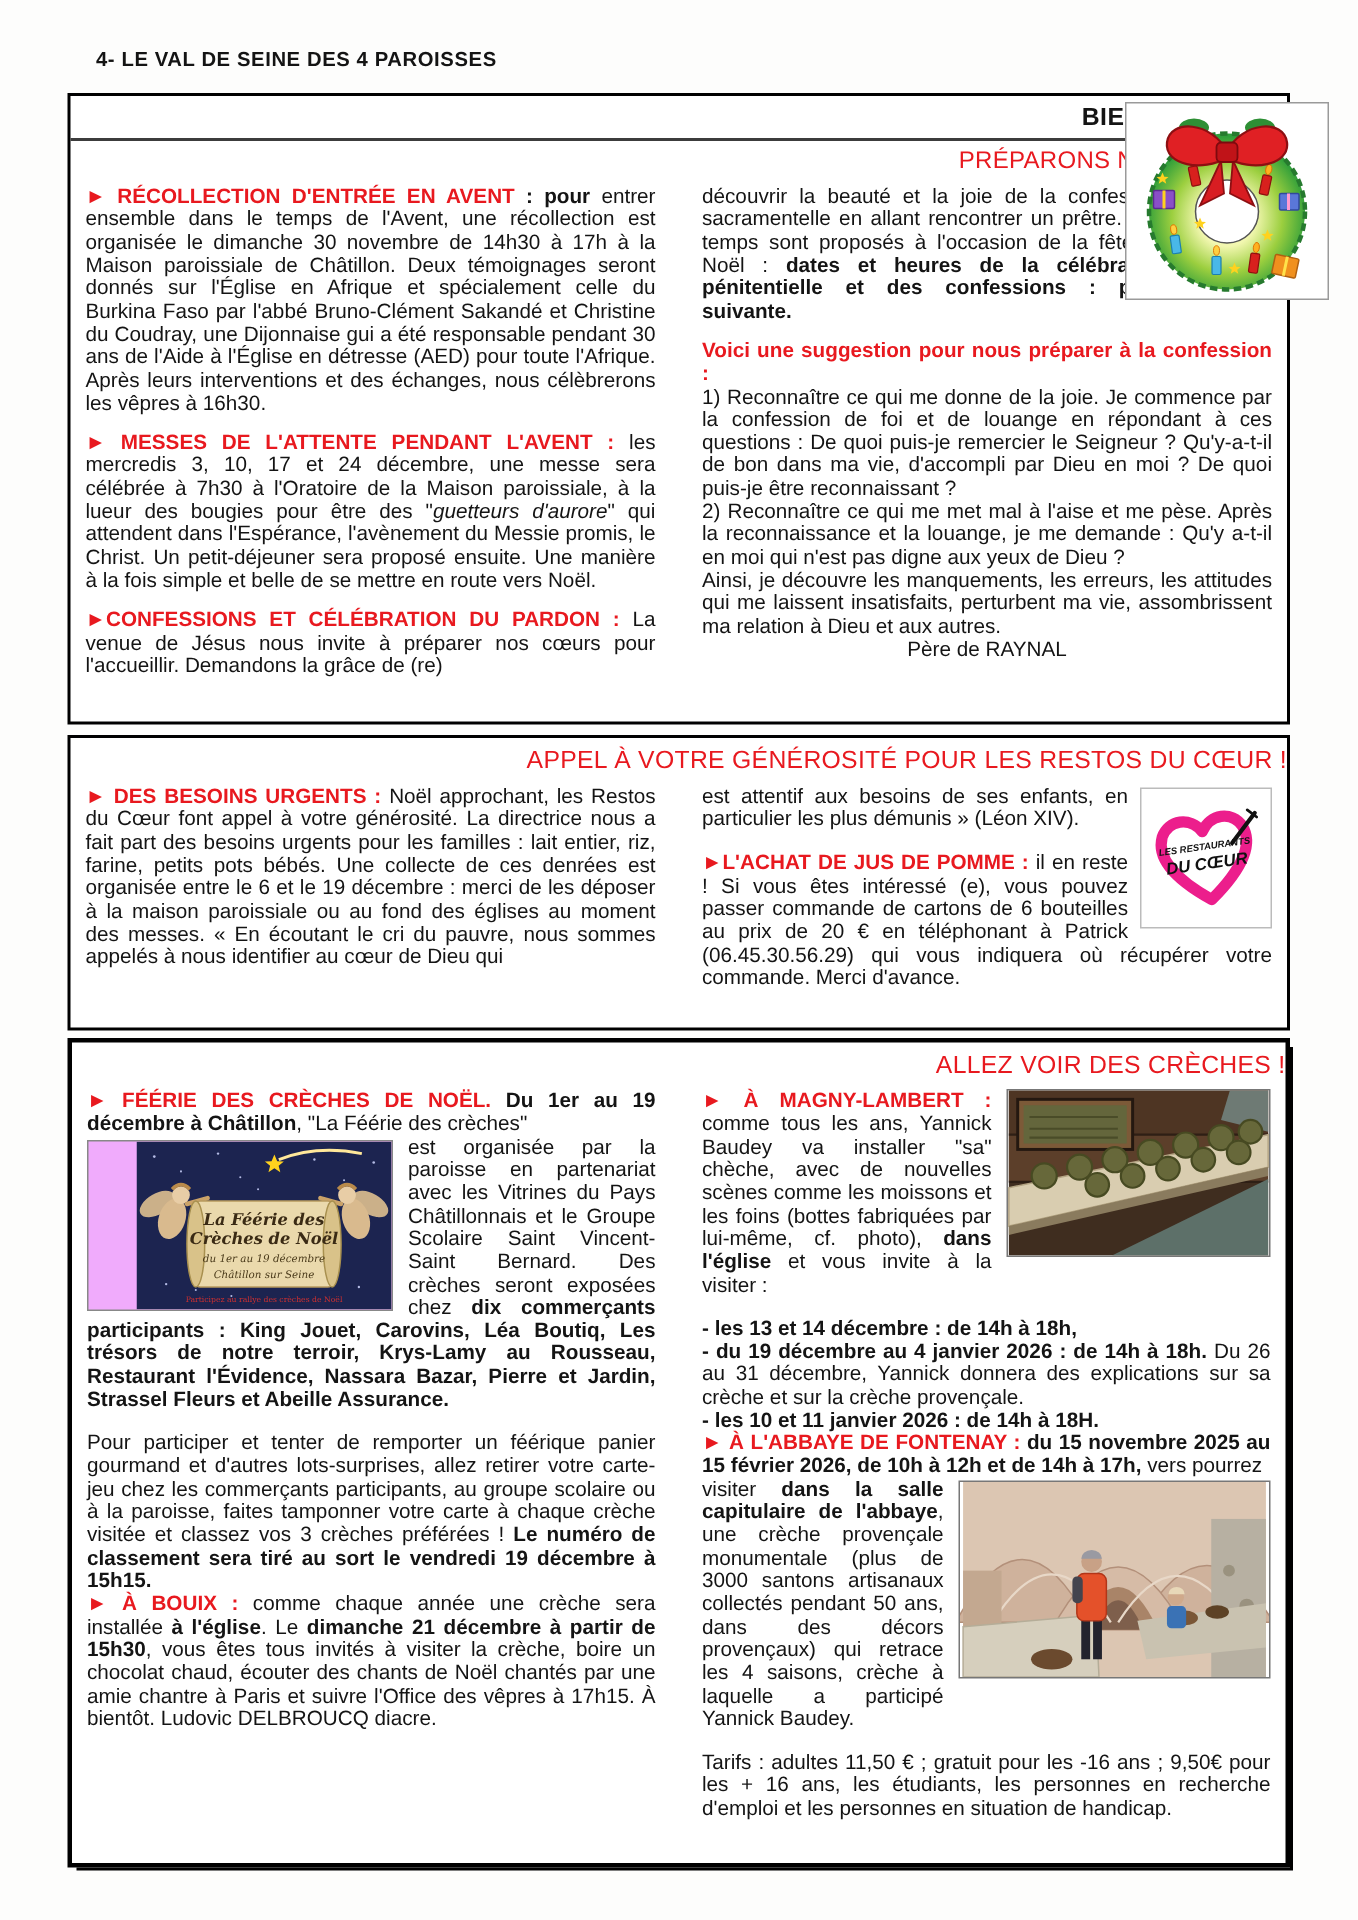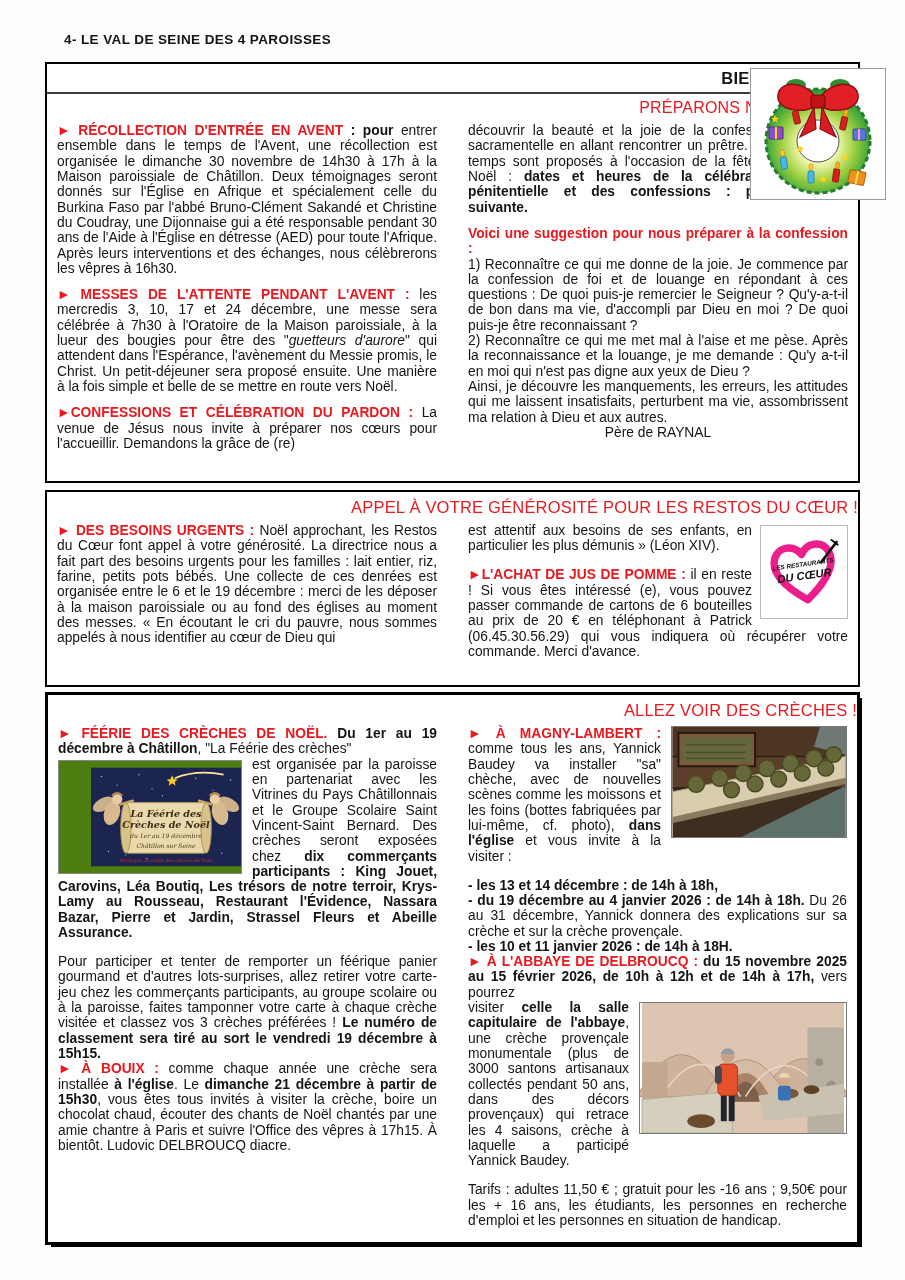--- a/index.html
+++ b/index.html
@@ -28,21 +28,21 @@
   .i{ font-style:italic; }
   .signature{ margin:0; text-align:center; }
 
   figure{ margin:0; }
   figure svg{ display:block; width:100%; height:100%; }
 
   .wreath-spacer{ float:right; width:70px; height:78px; }
   .wreath-fig{ position:absolute; top:4px; right:-28px; width:136px; height:132px;
                background:#fff; border:1px solid #9a9a9a; padding:2px; z-index:3; }
   .restos-fig{ float:right; width:88px; height:94px; margin:2px 0 4px 8px; border:1px solid #bbb; background:#fff; padding:2px; }
-  .feerie-fig{ float:left; width:184px; height:114px; margin:3px 10px 3px 0; border:1px solid #888; background:#4d7c0f;padding-left:32px; }
+  .feerie-fig{ float:left; width:204px; height:114px; margin:3px 10px 3px 0; border:1px solid #888; background:#f0abfc;padding-left:32px; }
   .hay-fig{ float:right; width:176px; height:112px; margin:0 0 4px 10px; border:1px solid #777; }
   .abbey-fig{ float:right; width:208px; height:132px; margin:2px 0 4px 10px; border:1px solid #777; }
 </style>
 </head>
 <body>
 
 <div class="page">
 
   <div class="page-header">4- LE VAL DE SEINE DES 4 PAROISSES</div>
 
@@ -244,21 +244,21 @@
                 <circle cx="84" cy="58" r="8"></circle>
               <circle cx="108" cy="53" r="8"></circle>
                 <circle cx="132" cy="47" r="8"></circle>
                 <circle cx="156" cy="42" r="8"></circle>
             </g>
           </svg>
           </figure><span><span class="rh">► À MAGNY-LAMBERT : </span><span>comme tous les ans, Yannick Baudey va installer "sa" chèche, avec de nouvelles scènes comme les moissons et les foins (bottes fabriquées par lui-même, cf. photo), </span><span class="b">dans l'église</span><span> et vous invite à la visiter :</span></span><p></p>
         <p class="para"><span class="b">- les 13 et 14 décembre : de 14h à 18h,</span></p>
         <p class="para"><span class="b">- du 19 décembre au 4 janvier 2026 : de 14h à 18h.</span><span> Du 26 au 31 décembre, Yannick donnera des explications sur sa crèche et sur la crèche provençale.</span></p>
         <p class="para"><span class="b">- les 10 et 11 janvier 2026 : de 14h à 18H.</span></p>
-        <p class="para"><span><span class="rh">► À L'ABBAYE DE DELBROUCQ : </span><span class="b">du 15 novembre 2025 au 15 février 2026, de 10h à 12h et de 14h à 17h,</span><span> vers pourrez</span></span></p><figure class="abbey-fig">
+        <p class="para"><span><span class="rh">► À L'ABBAYE DE FONTENAY : </span><span class="b">du 15 novembre 2025 au 15 février 2026, de 10h à 12h et de 14h à 17h,</span><span> vers pourrez</span></span></p><figure class="abbey-fig">
             <svg viewBox="0 0 205 132">
             <rect width="205" height="132" fill="#dcc6b2"></rect>
             <g>
               <path d="M-5,95 Q40,10 85,95 Z" fill="#cfb29c" stroke="#b3907a"></path>
               <path d="M120,95 Q165,18 210,95 Z" fill="#cfb29c" stroke="#b3907a"></path>
               <path d="M60,100 Q105,15 150,100 Z" fill="#d6bba6" stroke="#b3907a"></path>
               <path d="M78,100 Q105,42 132,100 Z" fill="#a98468"></path>
               <path d="M88,100 Q105,60 122,100 Z" fill="#7e5f4c"></path>
               <path d="M20,95 Q60,30 100,95" stroke="#e8d8c8" stroke-width="1.5" fill="none"></path>
               <path d="M105,95 Q145,32 185,95" stroke="#e8d8c8" stroke-width="1.5" fill="none"></path>
@@ -280,20 +280,20 @@
               <rect x="74" y="64" width="7" height="18" rx="3" fill="#44444e"></rect>
               <circle cx="87" cy="54" r="7" fill="#c8a186"></circle>
               <path d="M80,52 a7,6 0 0 1 14,0 Z" fill="#9a9aa2"></path>
             </g>
             <g>
               <rect x="138" y="84" width="13" height="15" rx="3" fill="#3a72b5"></rect>
               <circle cx="144" cy="78" r="5.5" fill="#cfa98b"></circle>
               <path d="M139,76 a5.5,5 0 0 1 11,0 Z" fill="#e8d8b8"></path>
             </g>
           </svg>
-          </figure><span><span> visiter </span><span class="b">celle la salle capitulaire de l'abbaye</span><span>, une crèche provençale monumentale (plus de 3000 santons artisanaux collectés pendant 50 ans, dans des décors provençaux) qui retrace les 4 saisons, crèche à laquelle a participé Yannick Baudey.</span></span><p></p>
+          </figure><span><span> visiter </span><span class="b">dans la salle capitulaire de l'abbaye</span><span>, une crèche provençale monumentale (plus de 3000 santons artisanaux collectés pendant 50 ans, dans des décors provençaux) qui retrace les 4 saisons, crèche à laquelle a participé Yannick Baudey.</span></span><p></p>
         <p class="para"><span>Tarifs : adultes 11,50 € ; gratuit pour les -16 ans ; 9,50€ pour les + 16 ans, les étudiants, les personnes en recherche d'emploi et les personnes en situation de handicap.</span></p>
       </div>
 
     </div>
   </section>
 
 </div>
 
 </body></html>

